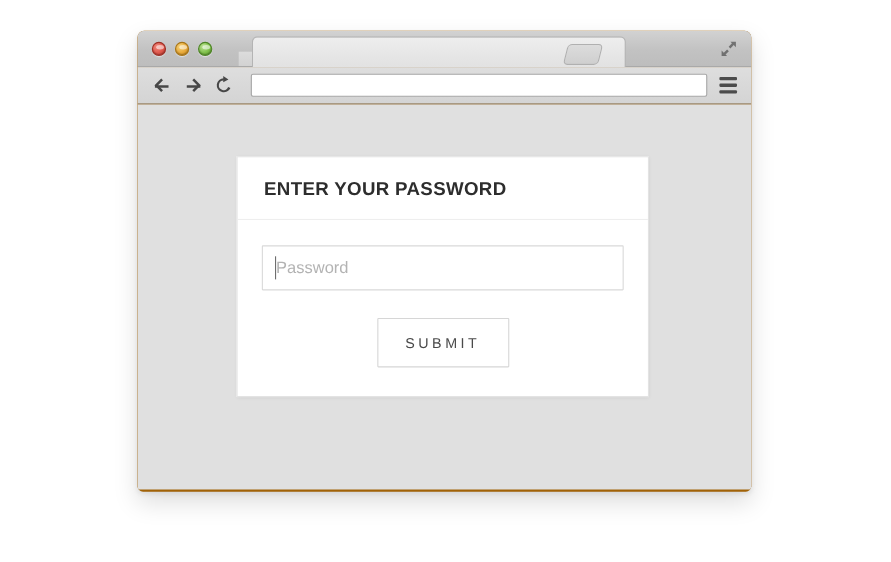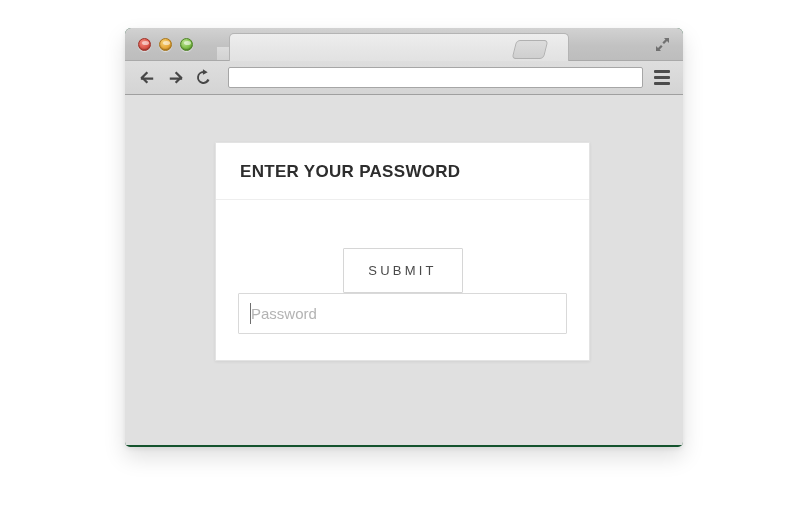--- a/index.html
+++ b/index.html
@@ -13,21 +13,21 @@
   }
 
   
   #browser-window {
     position: absolute;
     left: 125px;
     top: 28px;
     width: 558px;
     height: 419px;
     border-radius: 6px 6px 5px 5px;
-    background: #14532d;
+    background: #a16207;
     box-shadow: 0 10px 22px rgba(0,0,0,0.13),
                 0 2px 5px rgba(0,0,0,0.07);
     overflow: hidden;
   }
 
   
   #title-bar {
     position: relative;
     height: 33px;
     background: linear-gradient(to bottom, #d2d2d2 0%, #c2c2c2 55%, #bdbdbd 100%);
@@ -302,24 +302,24 @@
   <div id="viewport">
 
     <div id="password-card">
 
       <div id="card-header">
         <div id="card-title">ENTER YOUR PASSWORD</div>
       </div>
 
       <div id="card-body">
 
-        <div id="submit-row">
-          <button id="submit-button">SUBMIT</button>
-        </div>
-
         <div id="password-field-wrap">
           <input id="password-input" type="text" value="" placeholder="Password" style="">
           <div id="text-caret"></div>
         </div>
+
+        <div id="submit-row">
+          <button id="submit-button">SUBMIT</button>
+        </div>
       </div>
     </div>
   </div>
 </div>
 
 </body></html>

